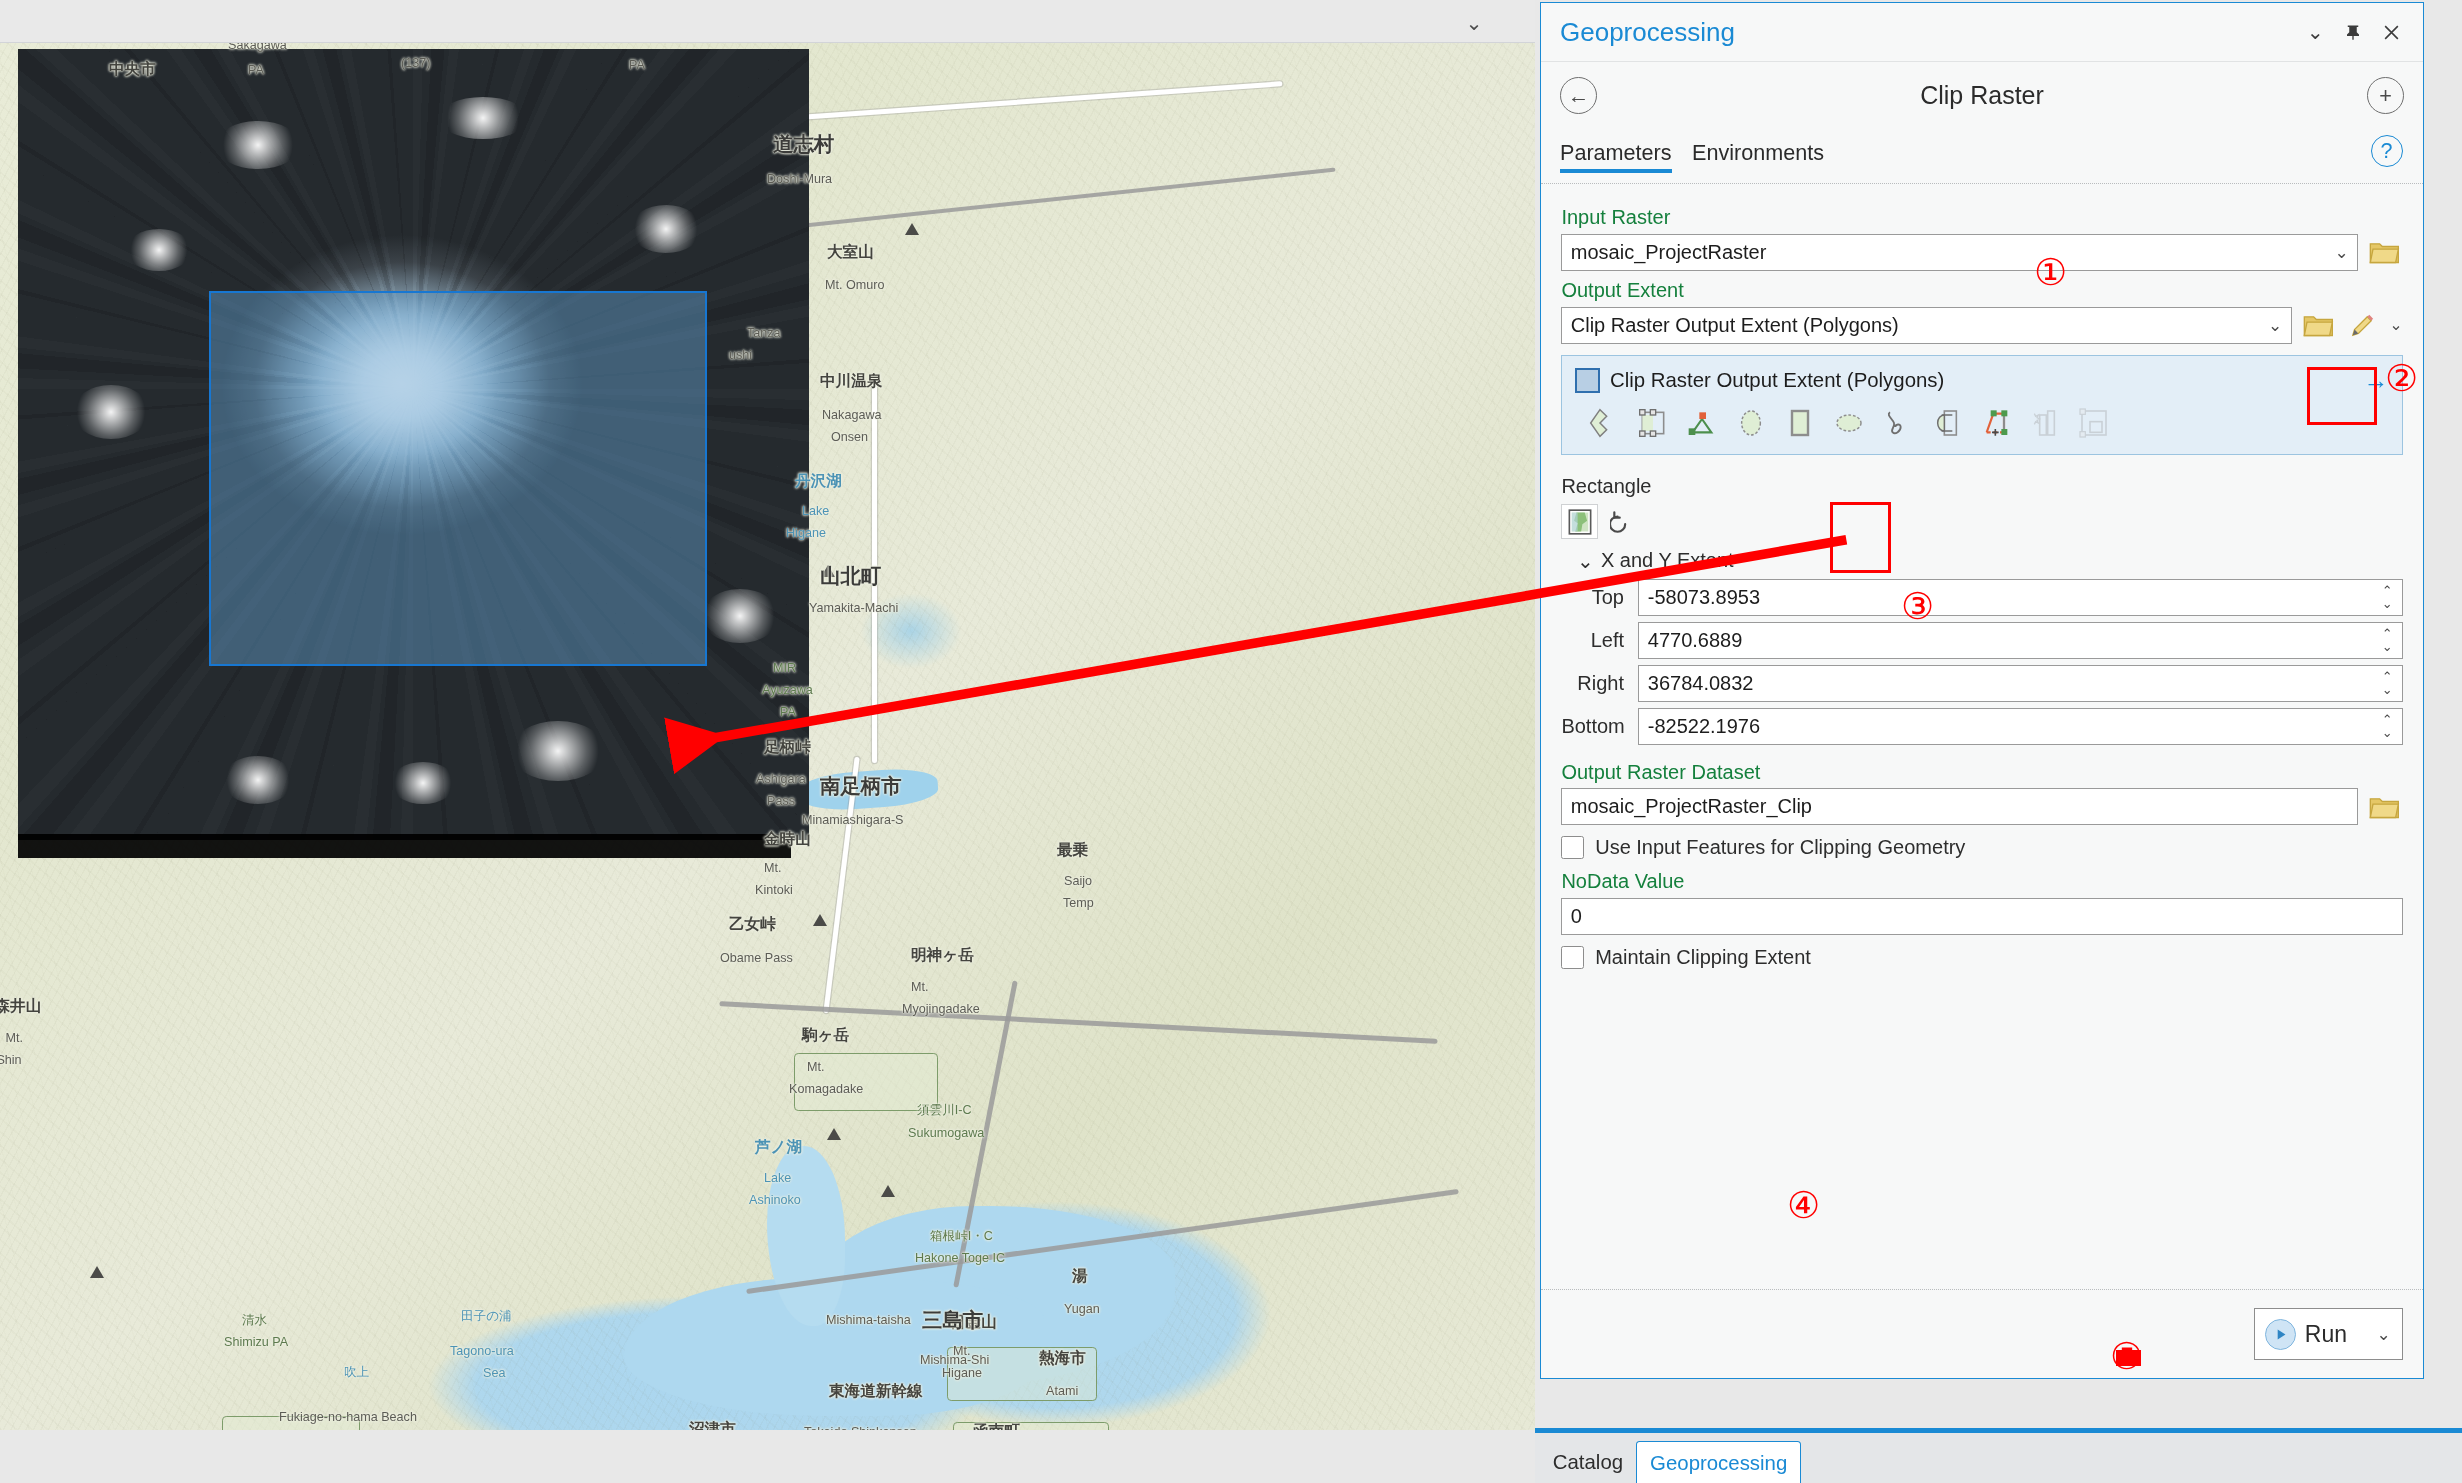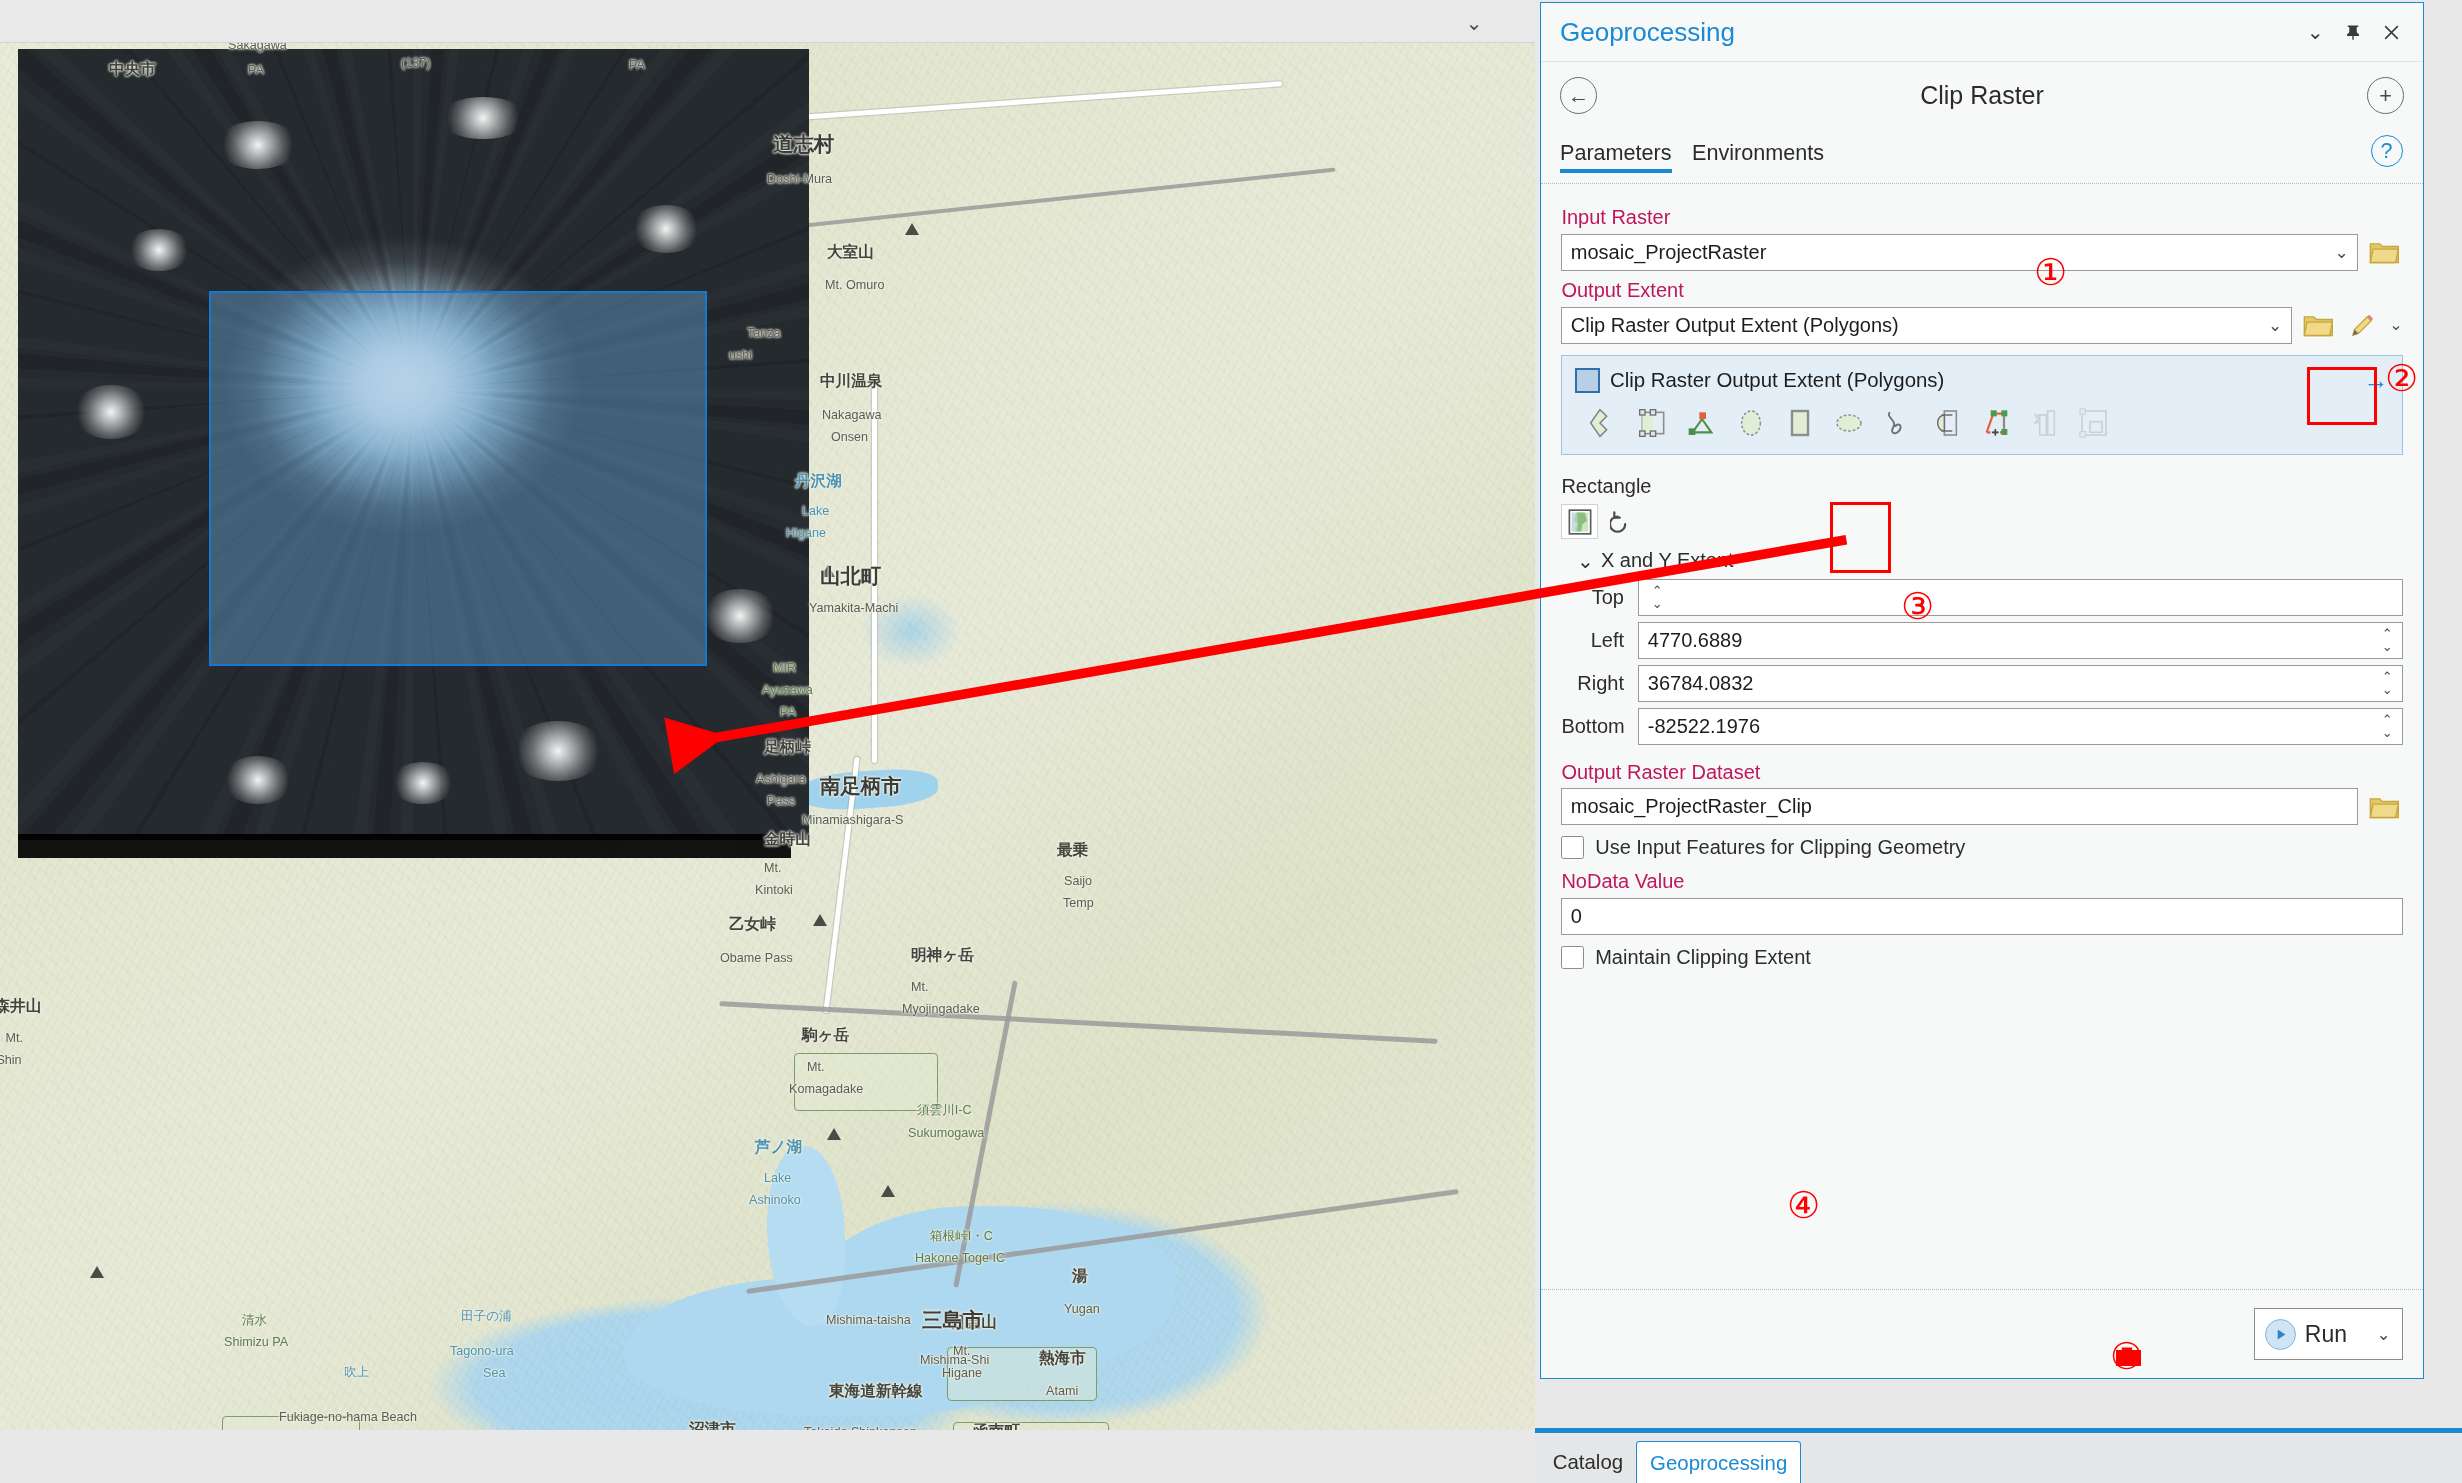--- a/index.html
+++ b/index.html
@@ -212,21 +212,21 @@
     display: flex; align-items: center; justify-content: center;
   }
 
   #gp-body {
     flex: 1;
     padding: 13px 20.4px 0 20.4px;
     overflow: hidden;
     position: relative;
   }
   .field-label {
-    font-size: 20px; color: #be185d;
+    font-size: 20px; color: #15803d;
     margin: 8.4px 0 4.8px 0;
   }
   .input-row { display: flex; align-items: center; gap: 9.6px; }
   .textbox {
     flex: 1;
     height: 37px;
     background: #ffffff;
     border: 1.2px solid #9a9a9a;
     display: flex; align-items: center;
     padding: 0 8.4px;
@@ -697,20 +697,21 @@
       </div>
 
       <div id="xy-header">
         <span>⌄</span>
         <span>X and Y Extent</span>
       </div>
 
       <div class="spin-row">
         <div class="spin-label">Top</div>
         <div class="spin-box">
+          <span class="sval">-58073.8953</span>
           <span class="spin-arrows">⌃<br>⌄</span>
         </div>
       </div>
       <div class="spin-row">
         <div class="spin-label">Left</div>
         <div class="spin-box">
           <span class="sval">4770.6889</span>
           <span class="spin-arrows">⌃<br>⌄</span>
         </div>
       </div>

